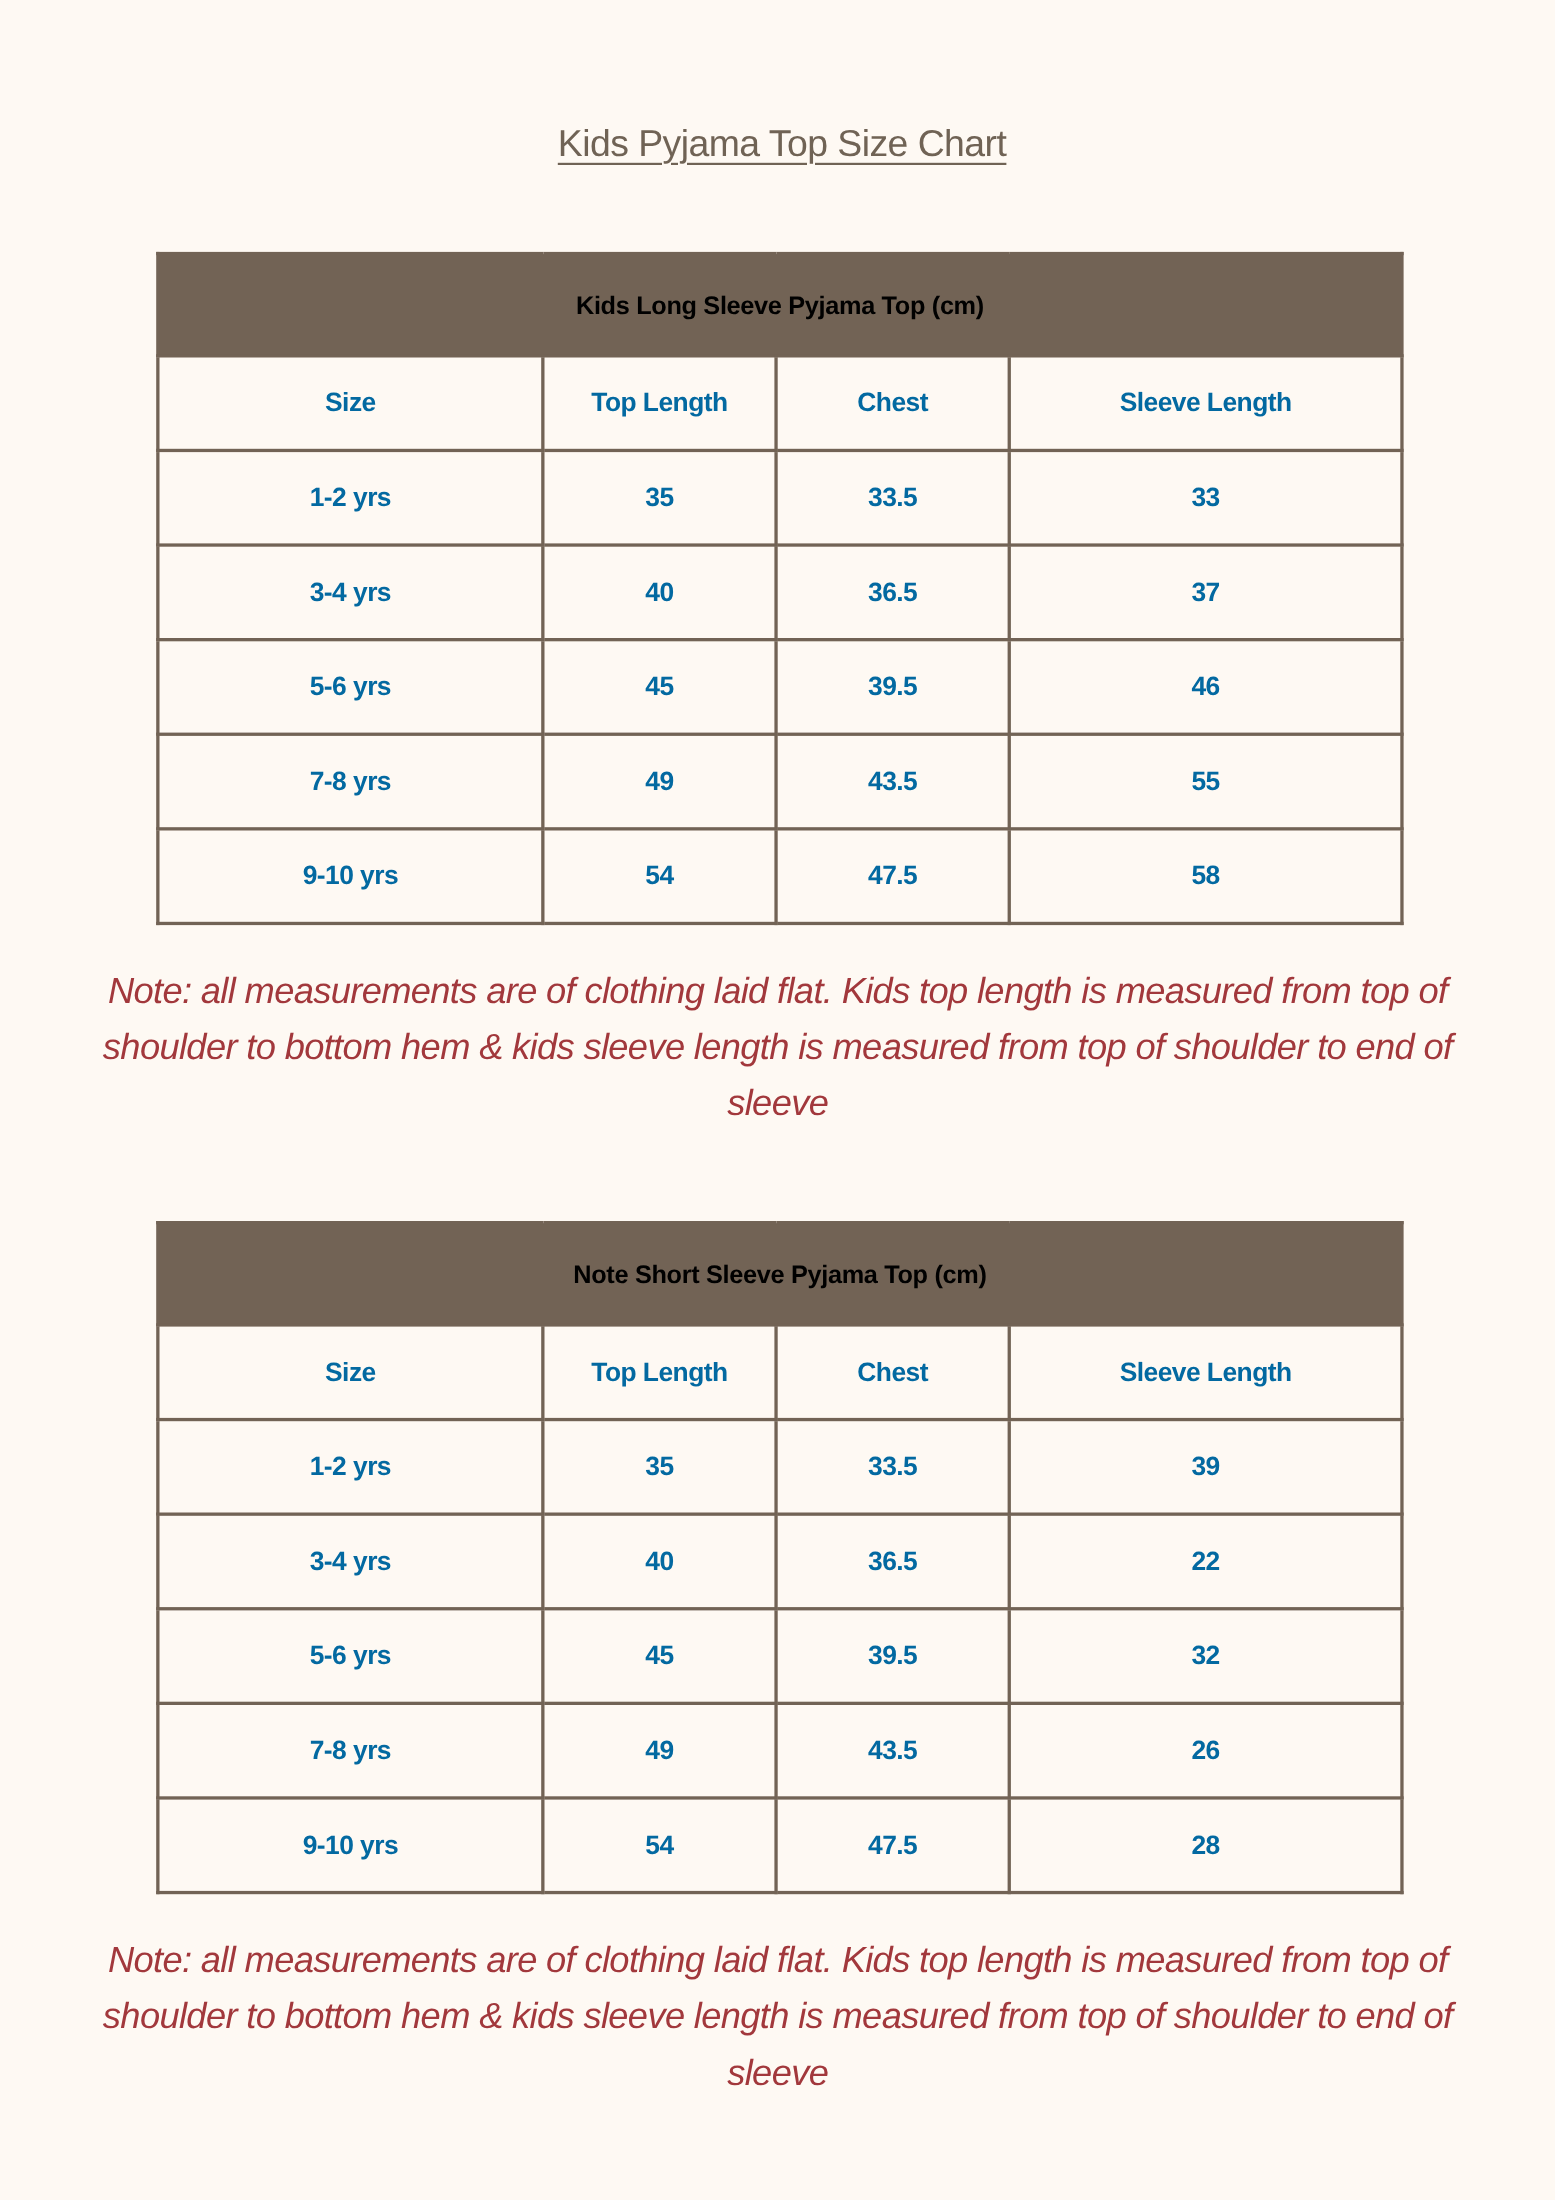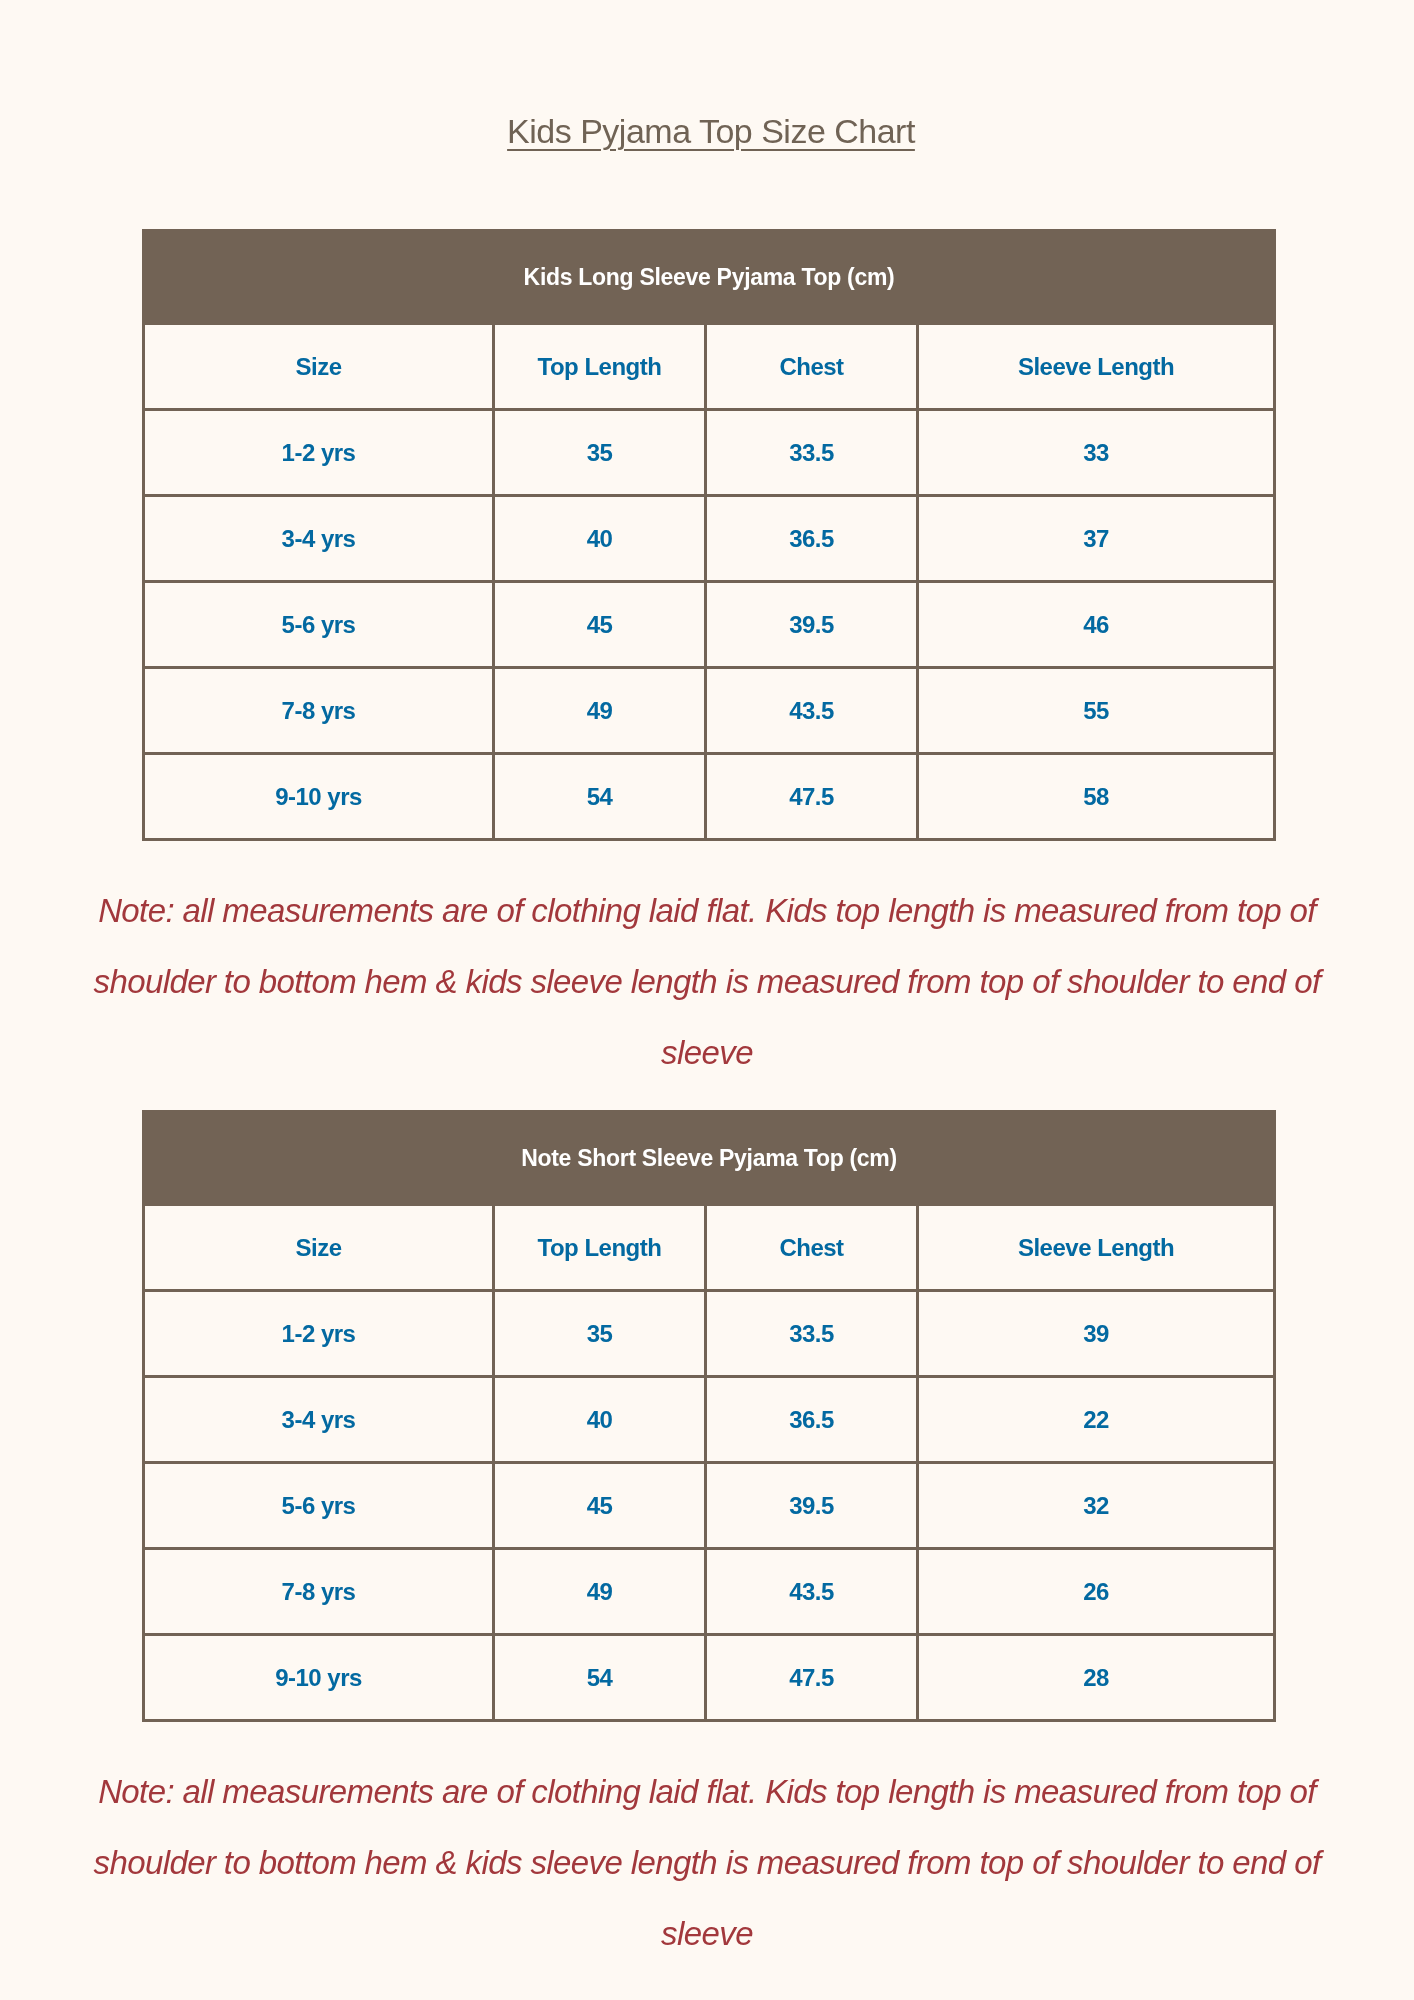--- a/index.html
+++ b/index.html
@@ -17,42 +17,42 @@
     text-decoration: underline; text-underline-offset: 6px;
     text-decoration-thickness: 2px;
     letter-spacing: -0.5px;
   }
   .chart-table {
     position: absolute; left: 142px; width: 1131px;
     border-collapse: collapse;
     table-layout: fixed;
   }
   .chart-table th.caption {
-    background: #726355; color: #ffffff;
+    background: #726355; color: #000000;
     height: 88px; font-size: 23px; font-weight: bold;
     border: 3px solid #726355;
     letter-spacing: -0.3px;
     margin-top: 35px;
   }
   .chart-table td {
     border: 3px solid #726355;
     height: 81px;
     text-align: center; vertical-align: middle;
     font-size: 24px; font-weight: bold; color: #0369a1;
     background: #fef9f3;
     letter-spacing: -0.5px;
   }
   .col-size { width: 350px; }
   .col-top { width: 212px; }
   .col-chest { width: 212px; }
   .col-sleeve { width: 357px; }
   .note {
     position: absolute; left: 60px; width: 1294px;
     text-align: center; font-style: italic;
-    font-size: 33px; line-height: 71px;
+    font-size: 33px; line-height: 51px;
     color: #a2383c;
     letter-spacing: -0.6px;
   }
 </style>
 </head>
 <body>
 
 <div class="title">Kids Pyjama Top Size Chart</div>
 
 <table class="chart-table" style="top:229px;">

